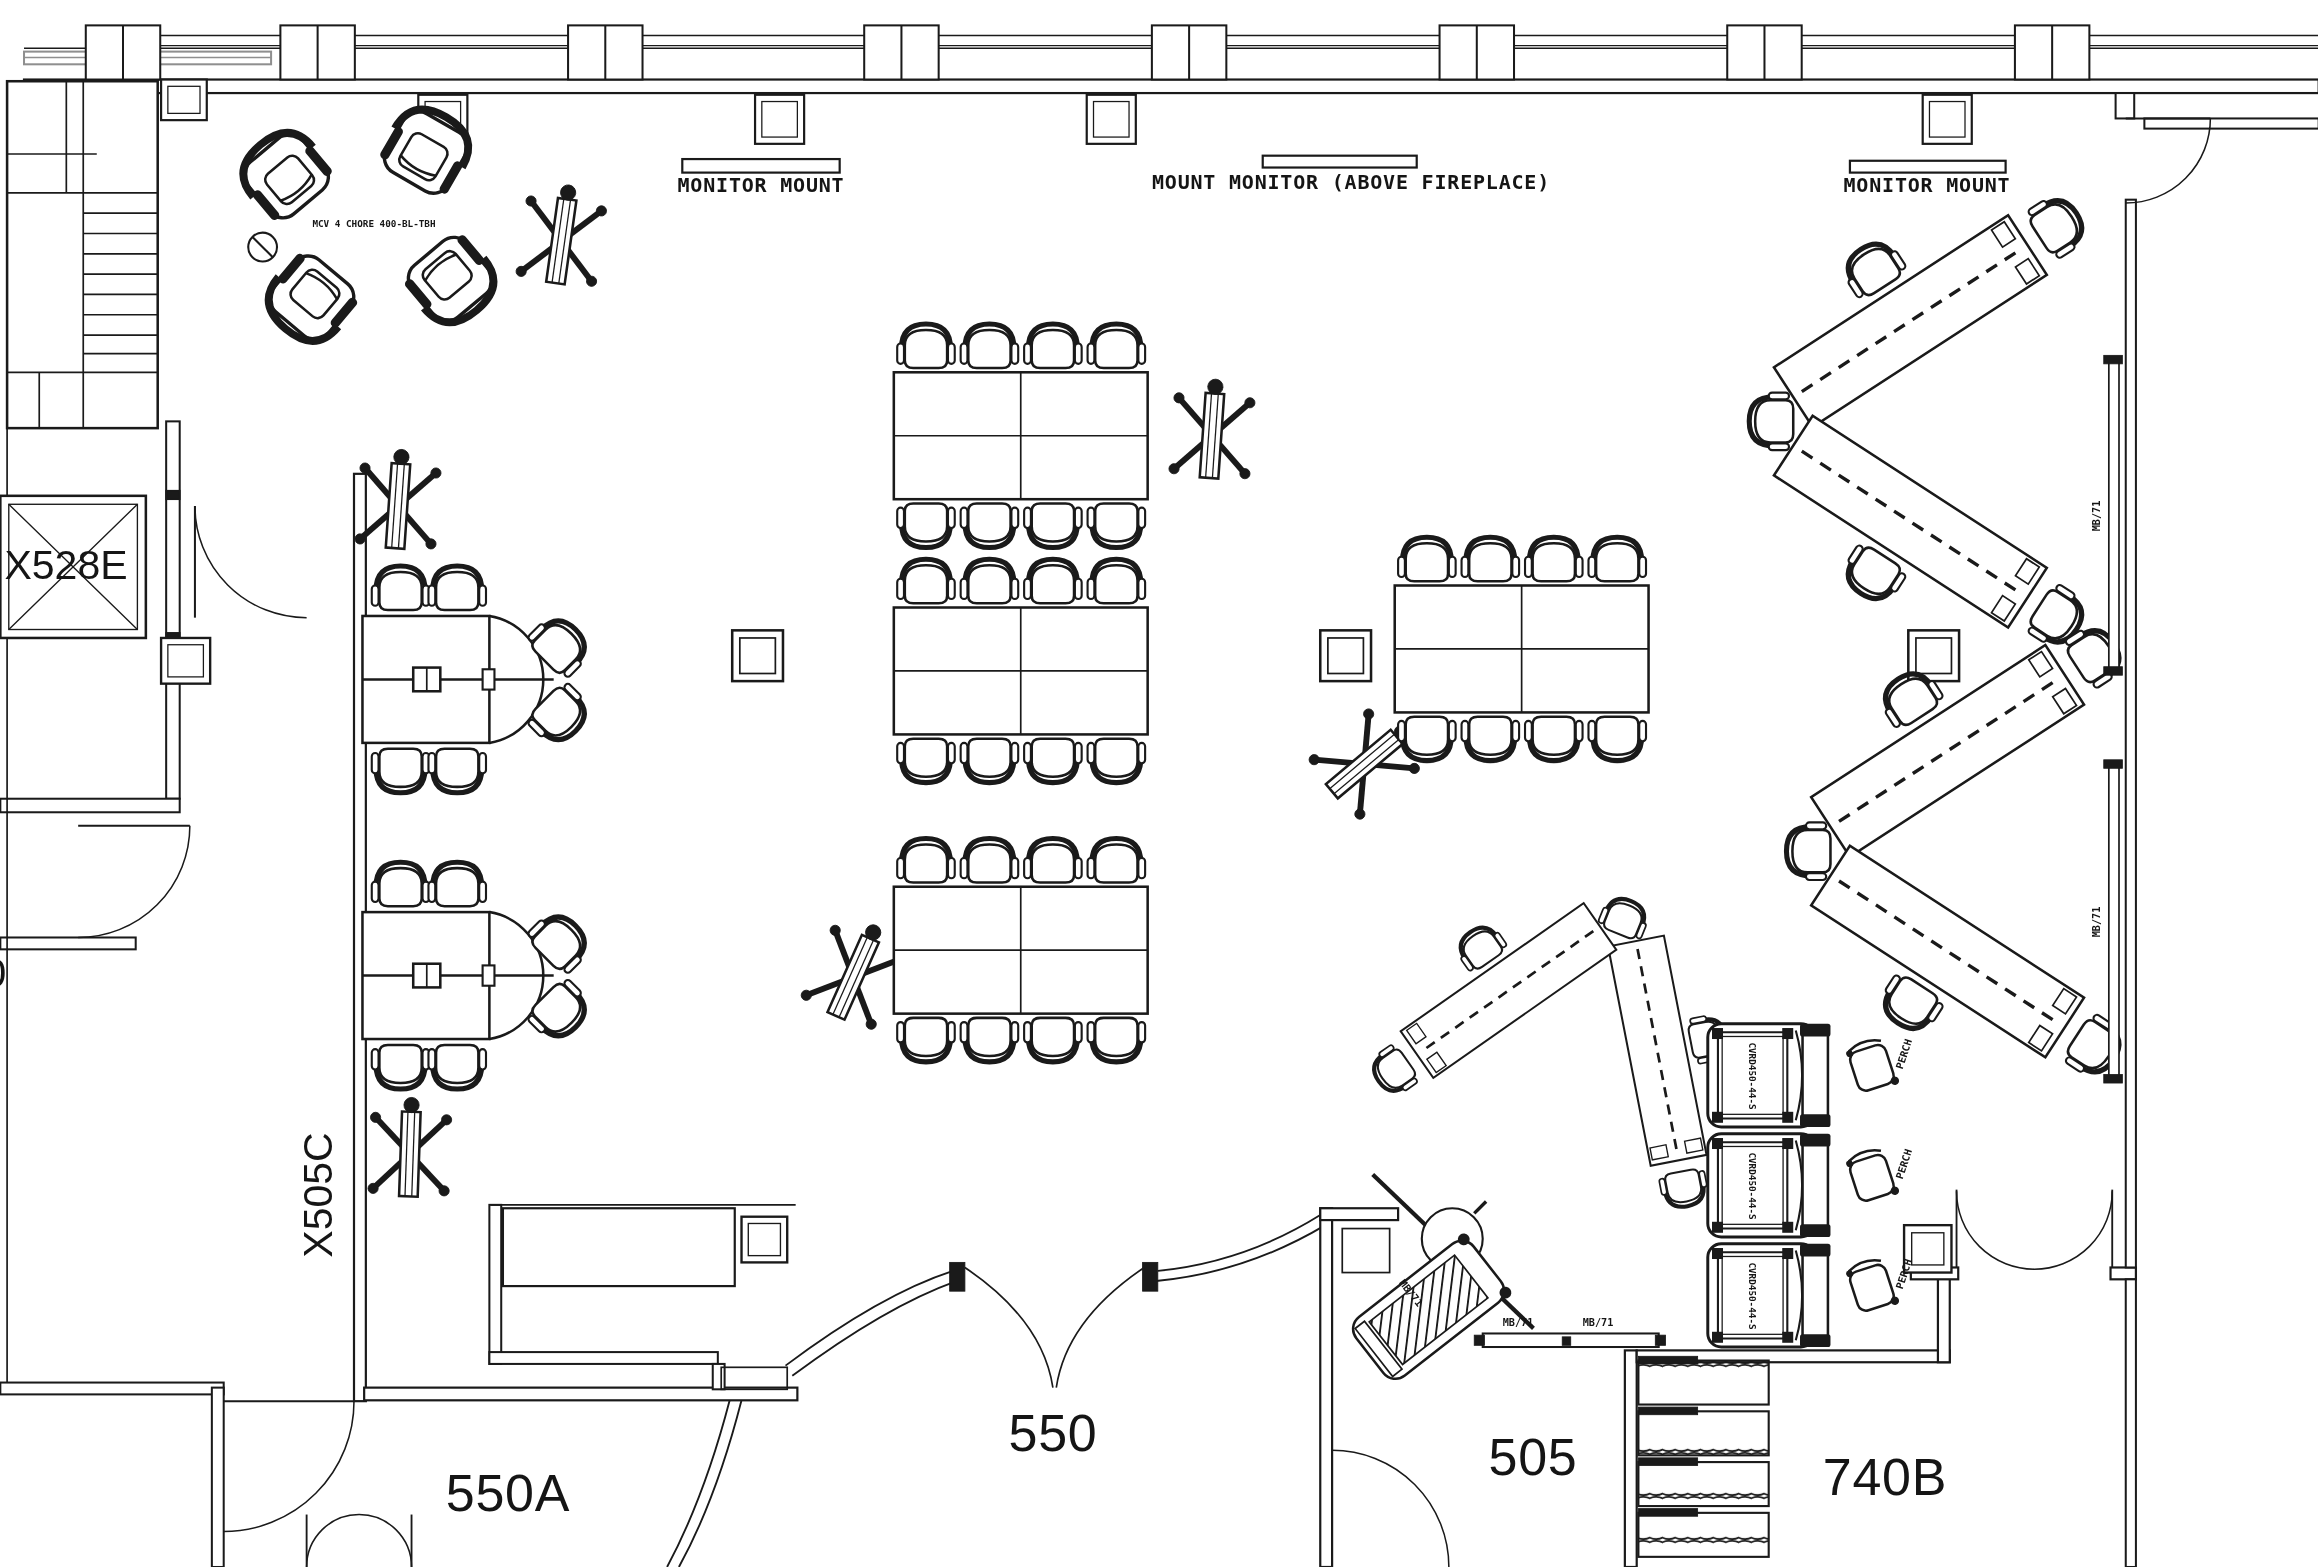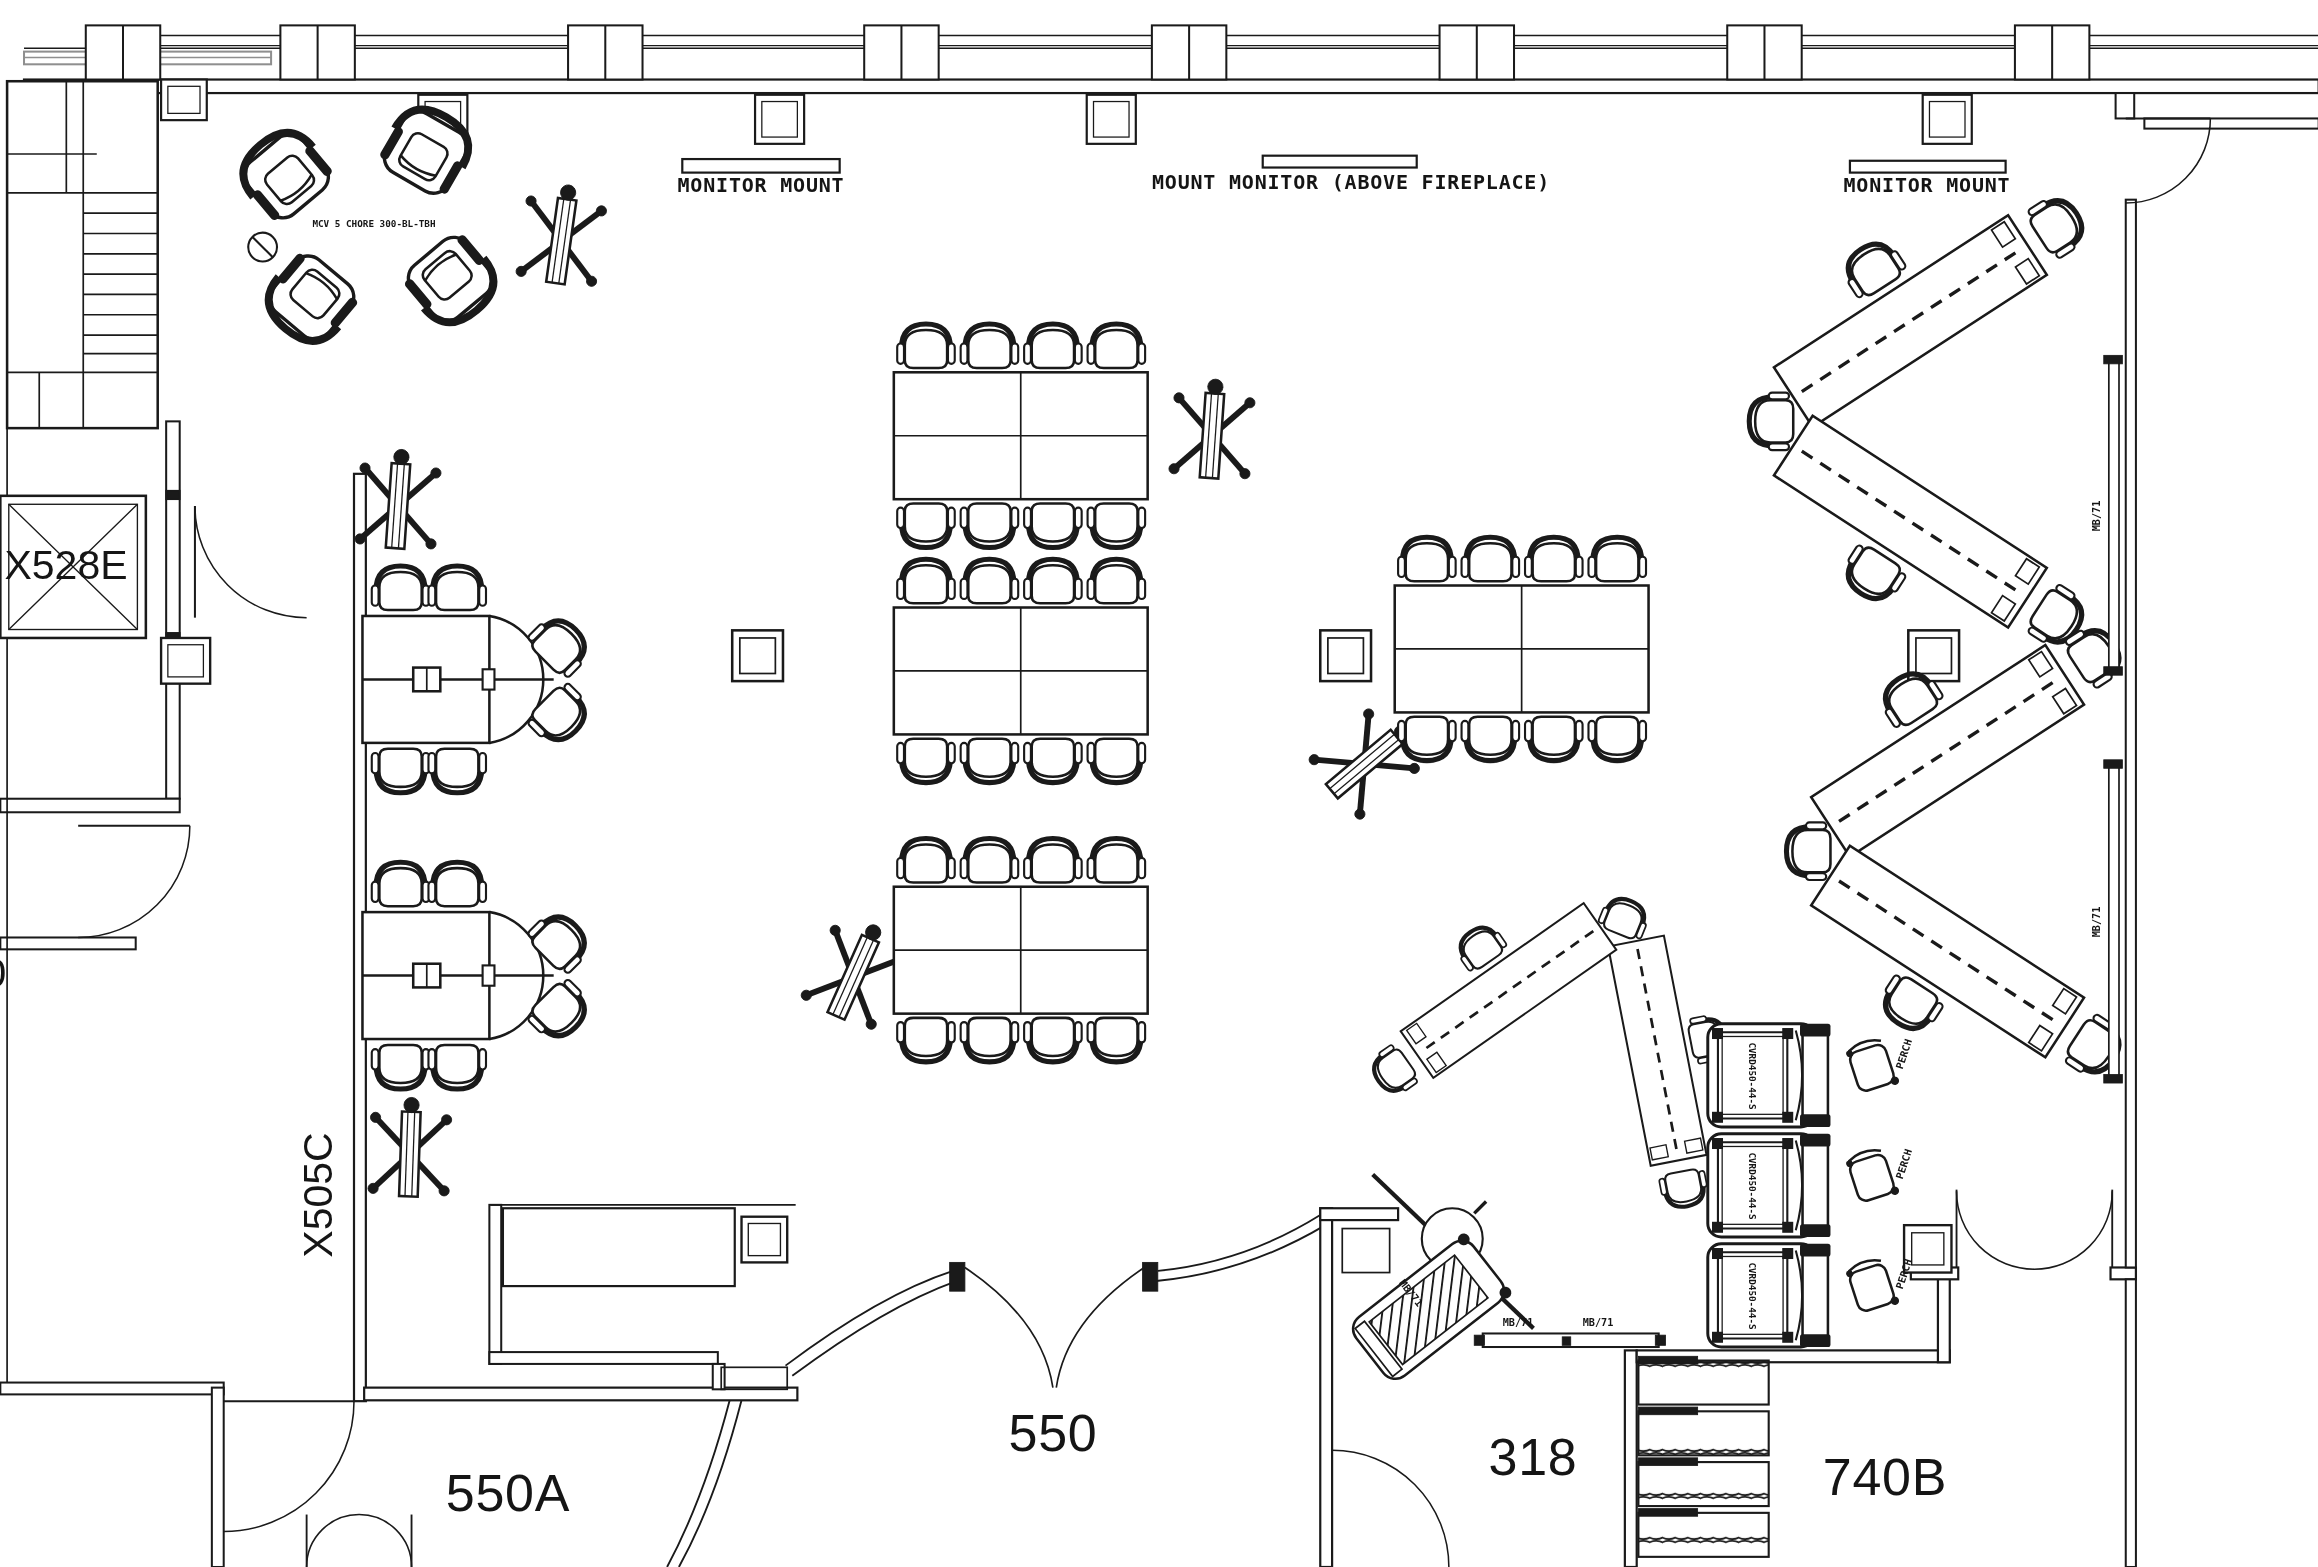--- a/index.html
+++ b/index.html
@@ -361,29 +361,29 @@
   <rect x="806" y="188" width="186" height="16"></rect>
   <rect x="1492" y="184" width="182" height="14"></rect>
   <rect x="2186" y="190" width="184" height="14"></rect>
 </g>
 </svg>
 
 <div class="lbl lbl-room-sm" style="left:66px;top:565px;">X528E</div>
 <div class="lbl lbl-room-sm rot-ccw" style="left:318px;top:1195px;">X505C</div>
 <div class="lbl lbl-room" style="left:508px;top:1493px;text-align:center;">550A</div>
 <div class="lbl lbl-room" style="left:1053px;top:1433px;">550</div>
-<div class="lbl lbl-room" style="left:1533px;top:1457px;">318</div>
+<div class="lbl lbl-room" style="left:1533px;top:1457px;">505</div>
 <div class="lbl lbl-room" style="left:1885px;top:1477px;">740B</div>
 <div class="lbl lbl-room-sm" style="left:-5.1px;top:973px;">0</div>
 
 <div class="lbl lbl-ann" style="left:761px;top:185px;">MONITOR MOUNT</div>
 <div class="lbl lbl-ann" style="left:1351px;top:182px;">MOUNT MONITOR (ABOVE FIREPLACE)</div>
 <div class="lbl lbl-ann" style="left:1927px;top:185px;">MONITOR MOUNT</div>
 
-<div class="lbl lbl-tiny" style="left:374px;top:223px;">MCV 5 CHORE 300-BL-TBH</div>
+<div class="lbl lbl-tiny" style="left:374px;top:223px;">MCV 4 CHORE 400-BL-TBH</div>
 
 <div class="lbl lbl-tiny rot-cw" style="left:1752px;top:1076px;">CVRD450-44-S</div>
 <div class="lbl lbl-tiny rot-cw" style="left:1752px;top:1186px;">CVRD450-44-S</div>
 <div class="lbl lbl-tiny rot-cw" style="left:1752px;top:1296px;">CVRD450-44-S</div>
 
 <div class="lbl lbl-tag perch-rot" style="left:1904px;top:1054px;">PERCH</div>
 <div class="lbl lbl-tag perch-rot" style="left:1904px;top:1164px;">PERCH</div>
 <div class="lbl lbl-tag perch-rot" style="left:1904px;top:1274px;">PERCH</div>
 
 <div class="lbl lbl-tag rot-ccw" style="left:2096px;top:516px;">MB/71</div>

